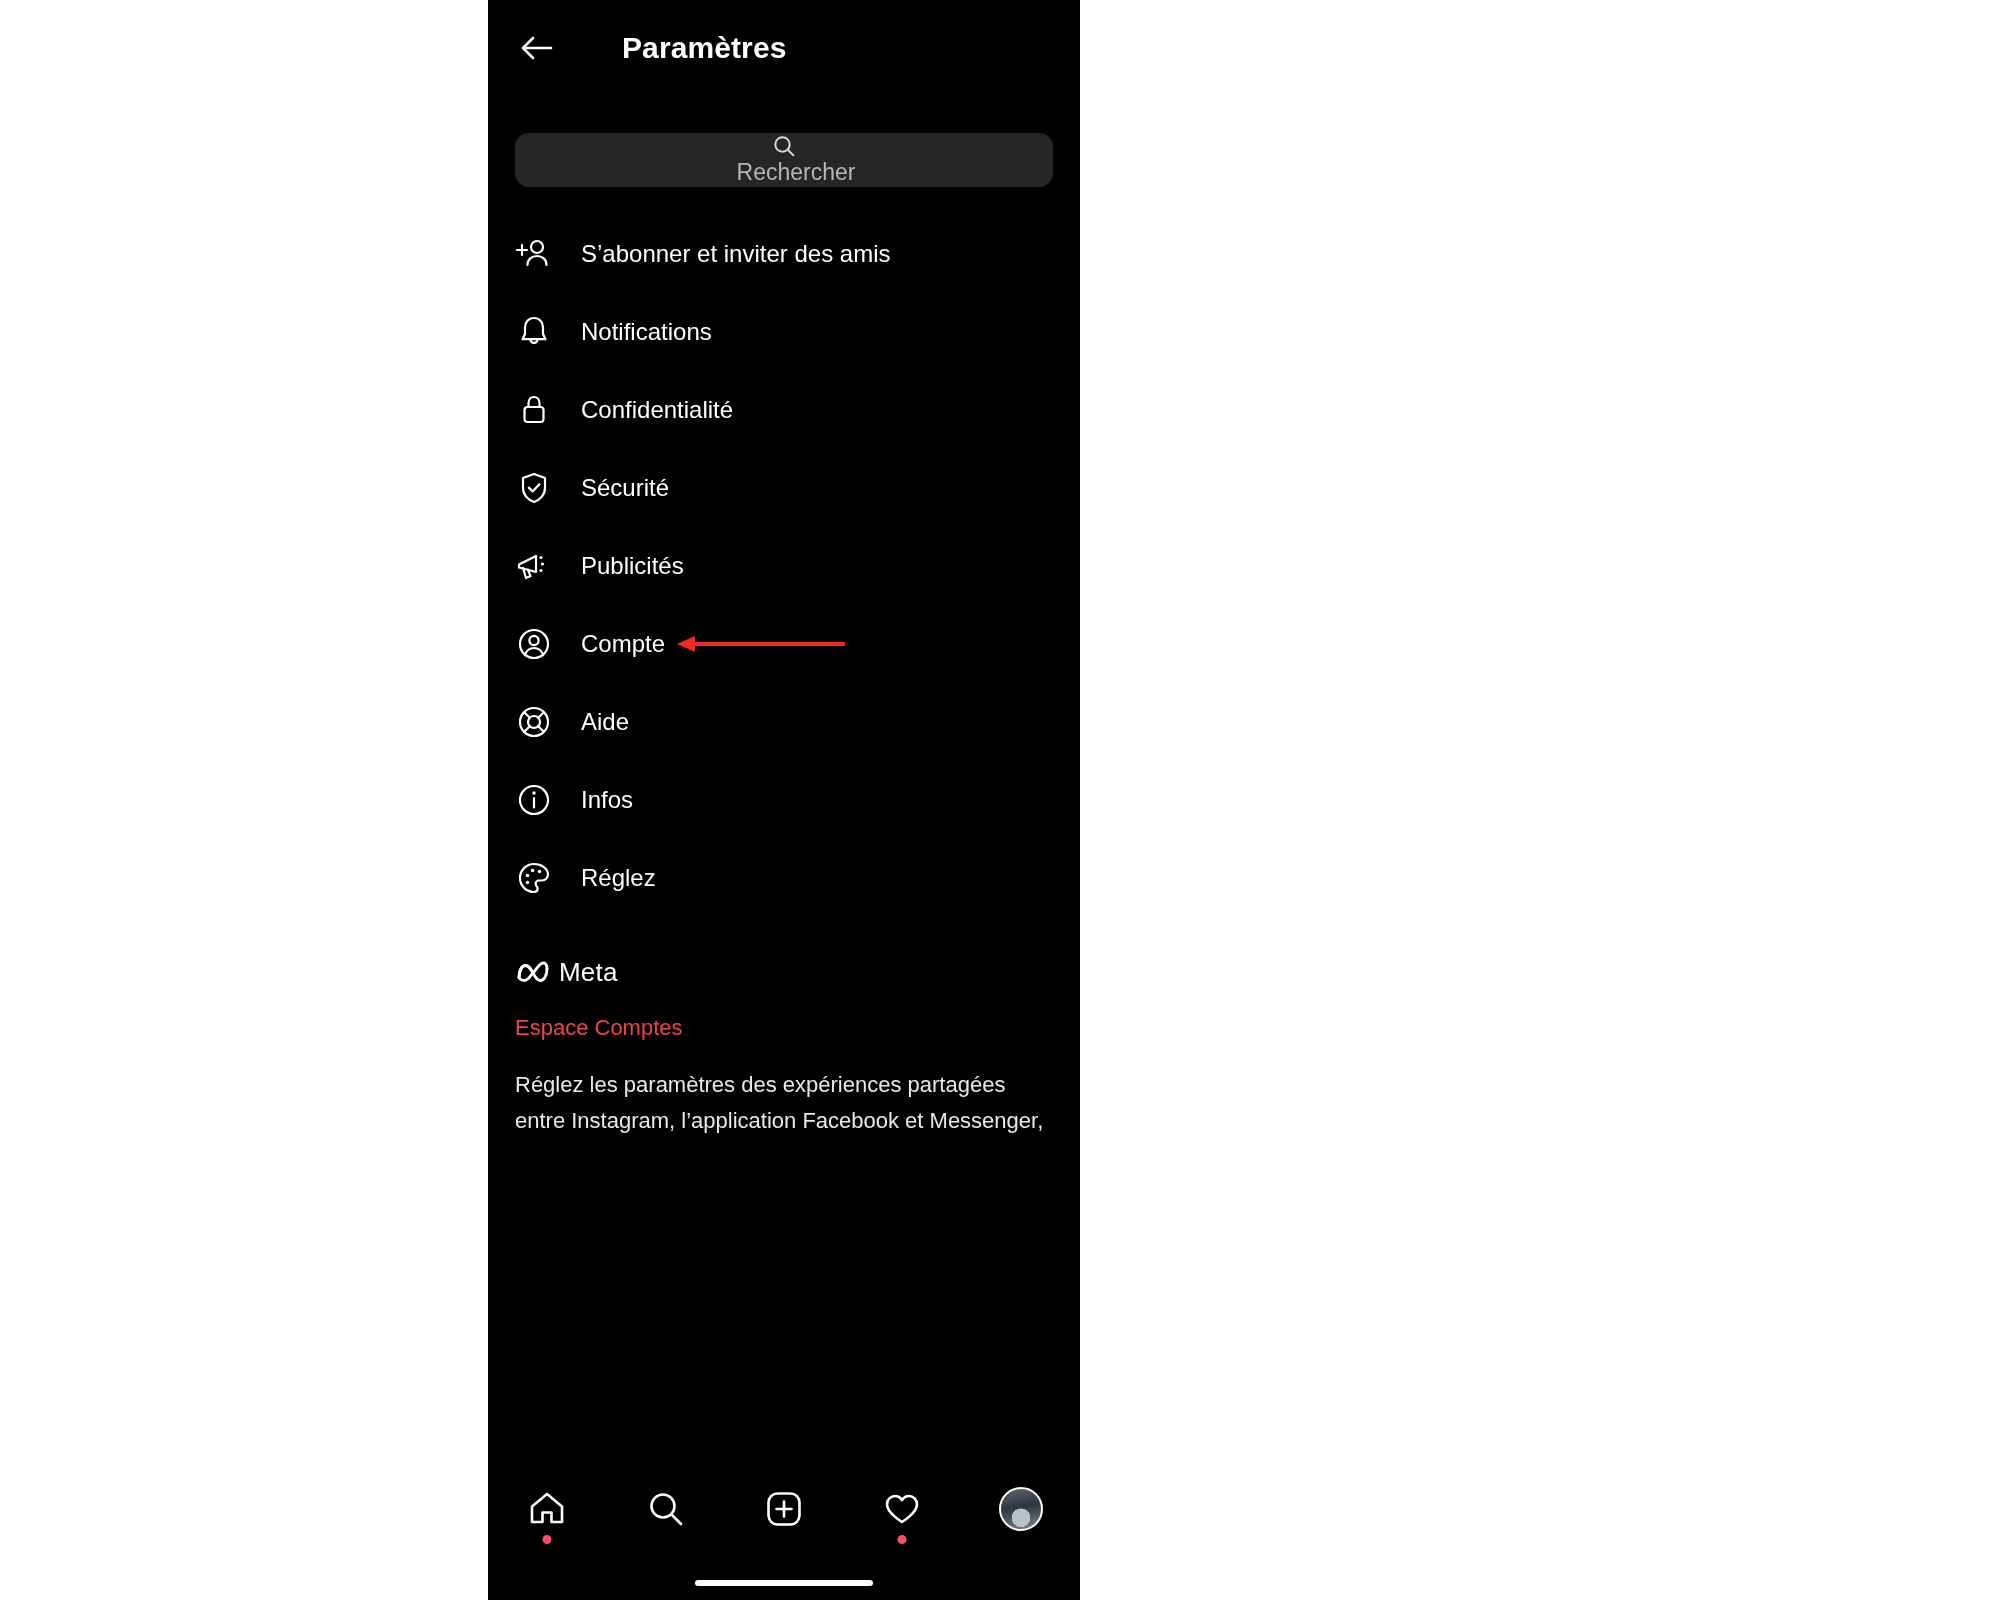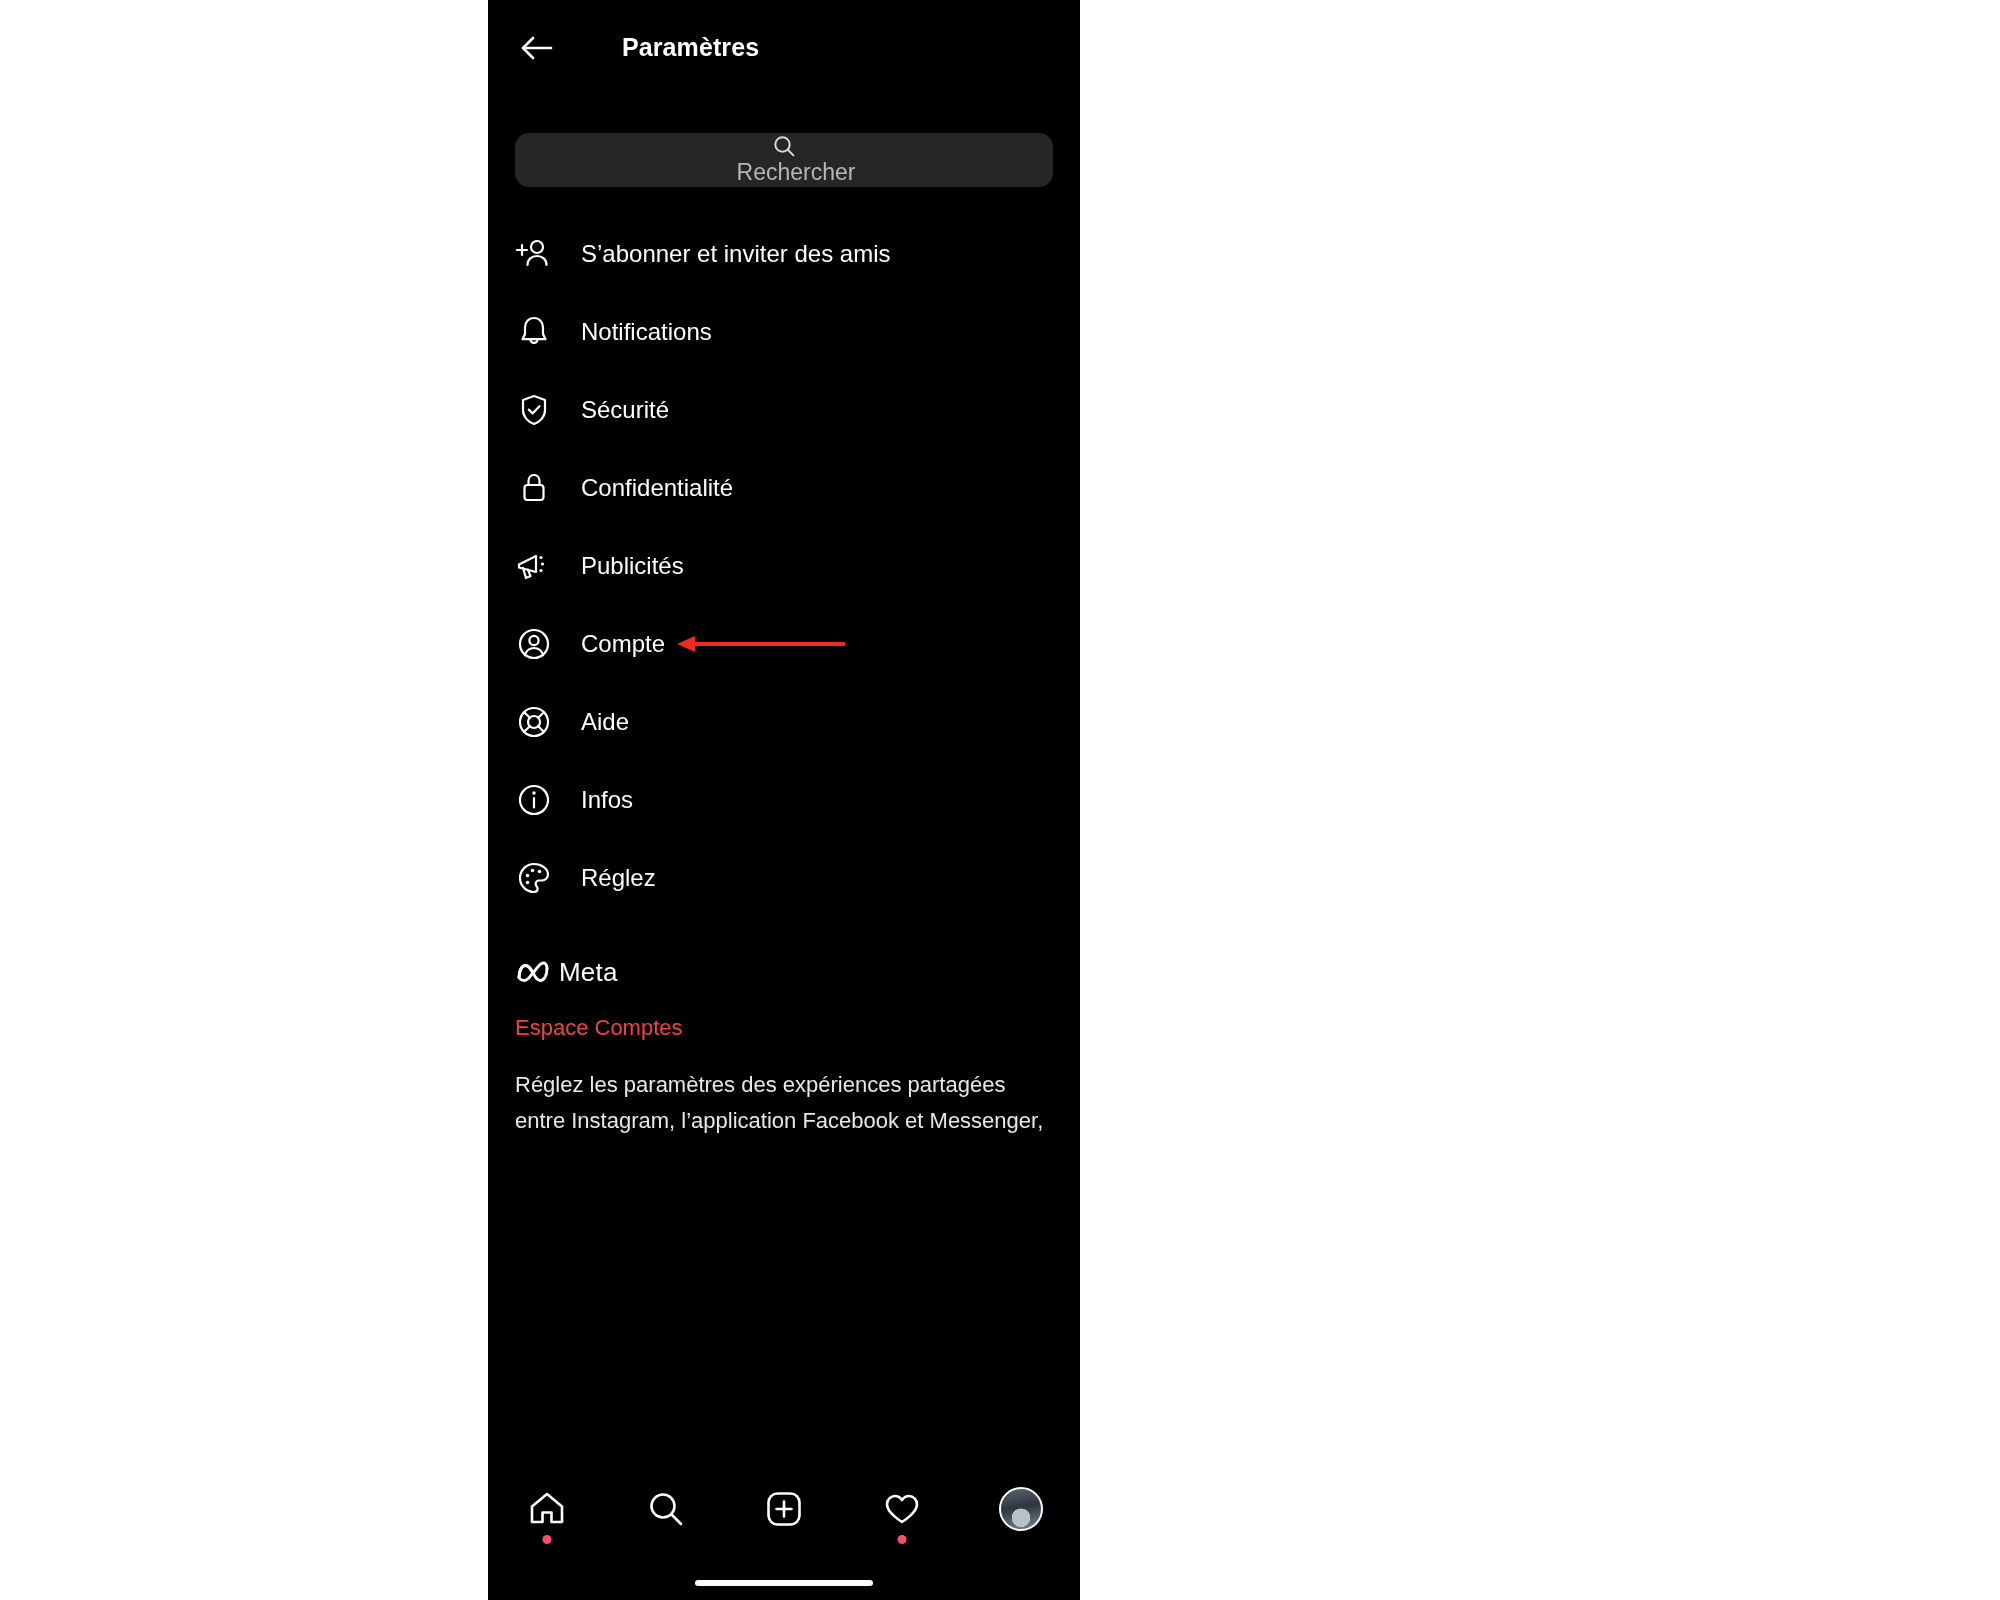--- a/index.html
+++ b/index.html
@@ -40,21 +40,21 @@
   .back-arrow {
     width: 46px;
     height: 46px;
     display: flex;
     align-items: center;
     justify-content: center;
     flex: 0 0 auto;
   }
   .header-title {
     color: #ffffff;
-    font-size: 25px;
+    font-size: 30px;
     font-weight: bold;
     letter-spacing: 0.1px;
     margin-left: 62px;
   }
 
   
   .search-wrap {
     padding: 38px 27px 0 27px;
   }
   .search-bar {
@@ -249,36 +249,36 @@
           <svg width="34" height="36" viewBox="0 0 34 36">
             <path d="M17 4 C11.6 4 8 8 8 13.4 V20 L5.5 25.2 H28.5 L26 20 V13.4 C26 8 22.4 4 17 4 Z" stroke="#ffffff" stroke-width="2.2" fill="none" stroke-linejoin="round"></path>
             <path d="M13.6 25.2 C13.6 27.3 15.1 28.8 17 28.8 C18.9 28.8 20.4 27.3 20.4 25.2" stroke="#ffffff" stroke-width="2.2" fill="none"></path>
           </svg>
         </span>
         <span class="menu-label">Notifications</span>
       </div>
 
       <div class="menu-item">
         <span class="menu-icon">
+          <svg width="32" height="36" viewBox="0 0 32 36">
+            <rect x="6.5" y="15" width="19" height="15" rx="3" stroke="#ffffff" stroke-width="2.2" fill="none"></rect>
+            <path d="M10.5 15 V11 C10.5 7.6 12.9 5 16 5 C19.1 5 21.5 7.6 21.5 11 V15" stroke="#ffffff" stroke-width="2.2" fill="none" stroke-linecap="round"></path>
+          </svg>
+        </span>
+        <span class="menu-label">Confidentialité</span>
+      </div>
+
+      <div class="menu-item">
+        <span class="menu-icon">
           <svg width="34" height="36" viewBox="0 0 34 36">
             <path d="M17 4 L28 8 V18 C28 25 22.9 30 17 32 C11.1 30 6 25 6 18 V8 Z" stroke="#ffffff" stroke-width="2.2" fill="none" stroke-linejoin="round"></path>
             <path d="M11.8 17.6 L15.6 21.4 L22.4 14.2" stroke="#ffffff" stroke-width="2.2" fill="none" stroke-linecap="round" stroke-linejoin="round"></path>
           </svg>
         </span>
         <span class="menu-label">Sécurité</span>
-      </div>
-
-      <div class="menu-item">
-        <span class="menu-icon">
-          <svg width="32" height="36" viewBox="0 0 32 36">
-            <rect x="6.5" y="15" width="19" height="15" rx="3" stroke="#ffffff" stroke-width="2.2" fill="none"></rect>
-            <path d="M10.5 15 V11 C10.5 7.6 12.9 5 16 5 C19.1 5 21.5 7.6 21.5 11 V15" stroke="#ffffff" stroke-width="2.2" fill="none" stroke-linecap="round"></path>
-          </svg>
-        </span>
-        <span class="menu-label">Confidentialité</span>
       </div>
 
       <div class="menu-item">
         <span class="menu-icon">
           <svg width="38" height="36" viewBox="0 0 38 36">
             <path d="M4 16.5 L21 8 V24 L4 19.5 Z" stroke="#ffffff" stroke-width="2.2" fill="none" stroke-linejoin="round"></path>
             <path d="M8 20 L11 30" stroke="#ffffff" stroke-width="2.2" stroke-linecap="round"></path>
             <path d="M11 29.8 L15.5 28.2 L12.8 21.4" stroke="#ffffff" stroke-width="2.2" fill="none" stroke-linejoin="round" stroke-linecap="round"></path>
             <circle cx="26" cy="9.5" r="1.6" fill="#ffffff"></circle>
             <circle cx="27.5" cy="16" r="1.6" fill="#ffffff"></circle>

